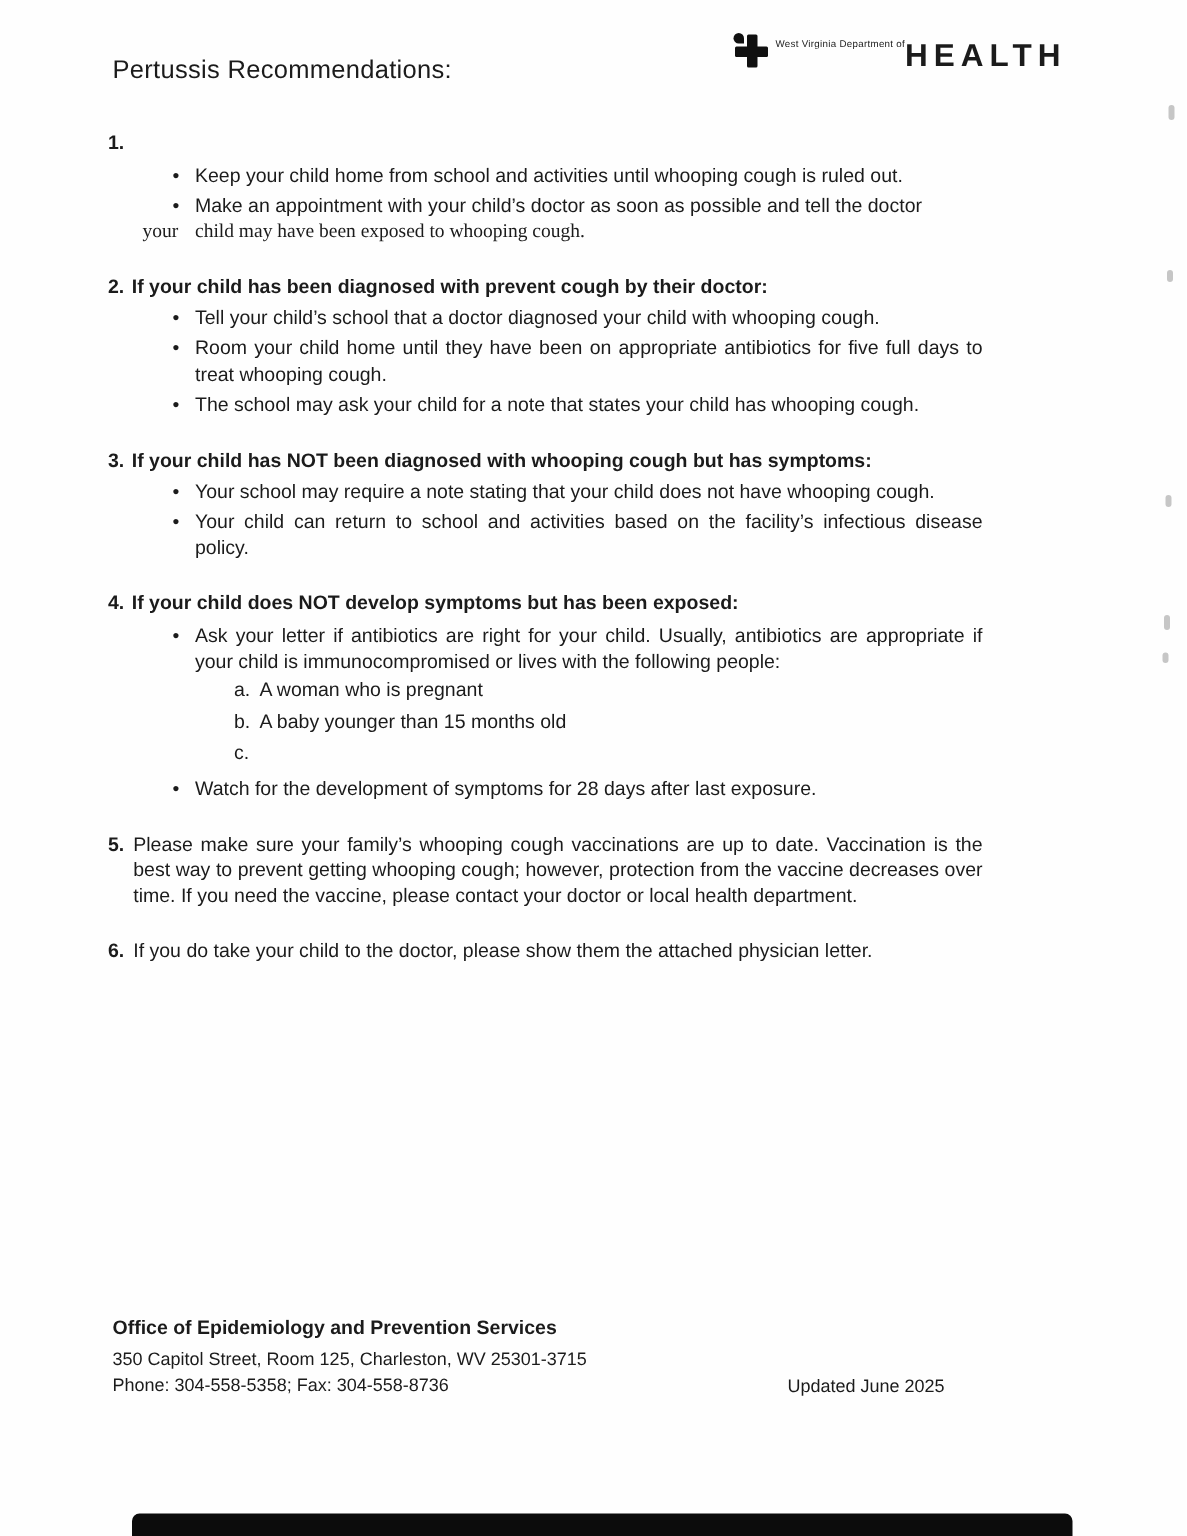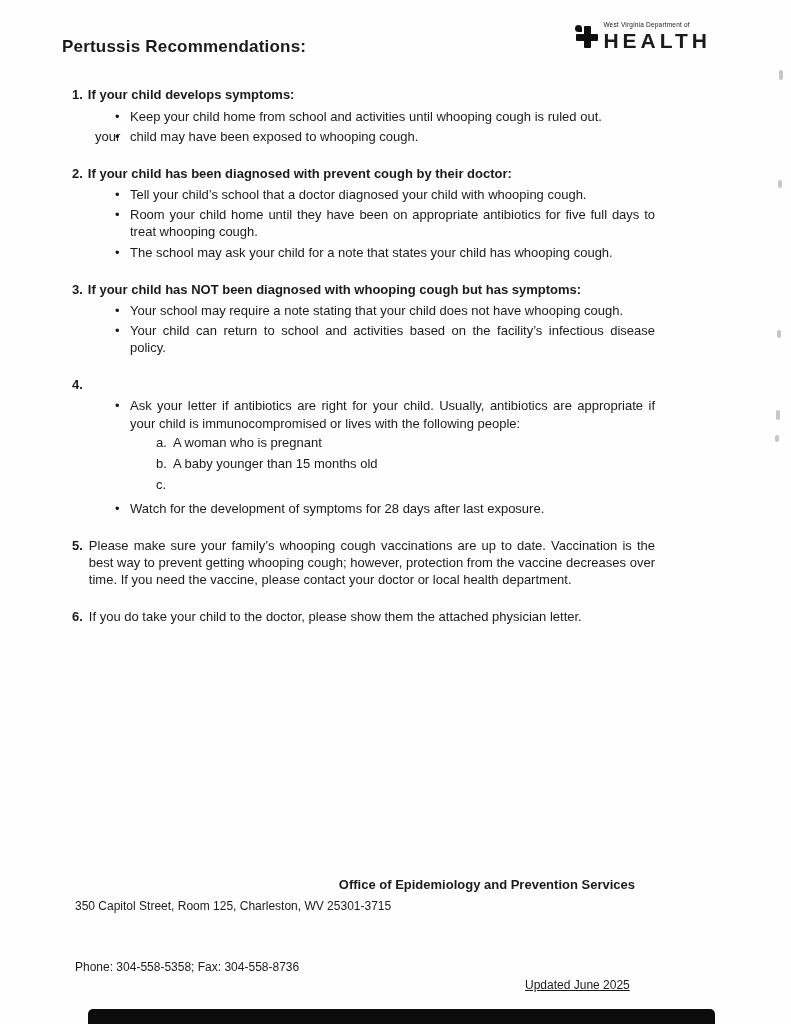--- a/index.html
+++ b/index.html
@@ -15,22 +15,22 @@
     line-height: 1.32;
   }
   .content {
     position: absolute;
     left: 62px;
     top: 30px;
     width: 593px;
   }
   .title {
     font-size: 17px;
-    font-weight: bold;
-    margin: 6px 0 28px 0;
+    font-weight: normal;
+    margin: 6px 0 28px 13px;
     letter-spacing: 0.2px;
   }
   
   .logo {
     position: absolute;
     top: 22px;
     right: 80px;
     display: flex;
     align-items: flex-end;
     gap: 4px;
@@ -46,56 +46,56 @@
     width: 7px; height: 22px; background: #101010; border-radius: 1px;
   }
   .cross::after {
     content: ""; position: absolute; top: 9px; left: 1px;
     width: 22px; height: 7px; background: #101010; border-radius: 1px;
   }
   .cross .fig {
     position: absolute; left: 0; top: 0;
     width: 7px; height: 7px; background: #101010; border-radius: 50% 50% 0 50%;
   }
-  .logo-text { display: flex; flex-direction: column; line-height: 1; }
+  .logo-text { display: flex; flex-direction: row; line-height: 1; }
   .dept { font-size: 6.5px; letter-spacing: 0.2px; margin-bottom: 1px; white-space: nowrap; }
   .health { font-size: 21px; font-weight: bold; letter-spacing: 4px; white-space: nowrap; }
 
   
   .item { margin-bottom: 20px; padding-left: 10px; }
   .item-head { display: flex; font-weight: bold; margin-bottom: 4px; }
   .item-head .num { margin-right: 5px; }
   .para-item { display: flex; }
   .para-item .num { font-weight: bold; margin-right: 6px; }
   .para-item p { margin: 0; flex: 1; text-align: justify; }
 
   ul.bullets { list-style: none; margin: 0; padding: 0 0 0 43px; }
   ul.bullets li { display: flex; margin-bottom: 3px; }
   ul.bullets .dot { width: 15px; flex: 0 0 15px; }
   ul.bullets .btext { flex: 1; text-align: justify; }
 
-  .hangline { margin-left: -35px; text-align: left; }
+  .hangline { margin-left: -35px; text-align: left; font-family: Liberation Serif, serif; }
   .hangword { display: inline-block; width: 35px; }
 
   ol.letters { list-style: none; margin: 2px 0 0 0; padding: 0 0 0 26px; }
   ol.letters li { display: flex; line-height: 1.38; }
   ol.letters .letter { width: 17px; flex: 0 0 17px; }
 
   
   .footer {
     position: absolute;
     left: 75px;
     top: 876px;
     width: 560px;
     font-size: 12px;
     line-height: 1.45;
   }
-  .footer .office { font-size: 13px; font-weight: bold; margin-bottom: 3px; text-align: right; }
-  .footer .row { position: relative; margin-top: 44px; }
-  .footer .updated { position: absolute; left: 450px; top: 18px; white-space: nowrap; text-decoration: underline; }
+  .footer .office { font-size: 13px; font-weight: bold; margin-bottom: 3px; }
+  .footer .row { position: relative; }
+  .footer .updated { position: absolute; left: 450px; top: 1px; white-space: nowrap; }
 
   
   .scan-bar {
     position: absolute;
     left: 88px;
     bottom: 0;
     width: 627px;
     height: 15px;
     background: #0c0c0c;
     border-radius: 5px 5px 0 0;
@@ -122,30 +122,30 @@
       <span class="health">HEALTH</span>
     </div>
   </div>
 
   <div class="content">
     <h1 class="title">Pertussis Recommendations:</h1>
 
     <div class="item">
       <div class="item-head">
         <span class="num">1.</span>
-        <span>If your child develops symptoms:</span>
       </div>
       <ul class="bullets">
         <li>
           <span class="dot">•</span>
           <div class="btext">Keep your child home from school and activities until whooping cough is ruled out.</div>
         </li>
         <li>
           <span class="dot">•</span>
           <div class="btext">
+            <div>Make an appointment with your child’s doctor as soon as possible and tell the doctor</div>
             <div class="hangline"><span class="hangword">your</span><span>child may have been exposed to whooping cough.</span></div>
           </div>
         </li>
       </ul>
     </div>
 
     <div class="item">
       <div class="item-head">
         <span class="num">2.</span>
         <span>If your child has been diagnosed with prevent cough by their doctor:</span>
@@ -179,20 +179,21 @@
         <li>
           <span class="dot">•</span>
           <div class="btext">Your child can return to school and activities based on the facility’s infectious disease policy.</div>
         </li>
       </ul>
     </div>
 
     <div class="item">
       <div class="item-head">
         <span class="num">4.</span>
+        <span>If your child does NOT develop symptoms but has been exposed:</span>
       </div>
       <ul class="bullets">
         <li>
           <span class="dot">•</span>
           <div class="btext">
             <span>Ask your letter if antibiotics are right for your child. Usually, antibiotics are appropriate if your child is immunocompromised or lives with the following people:</span>
             <ol class="letters">
               <li>
                 <span class="letter">a.</span>
                 <span>A woman who is pregnant</span>

